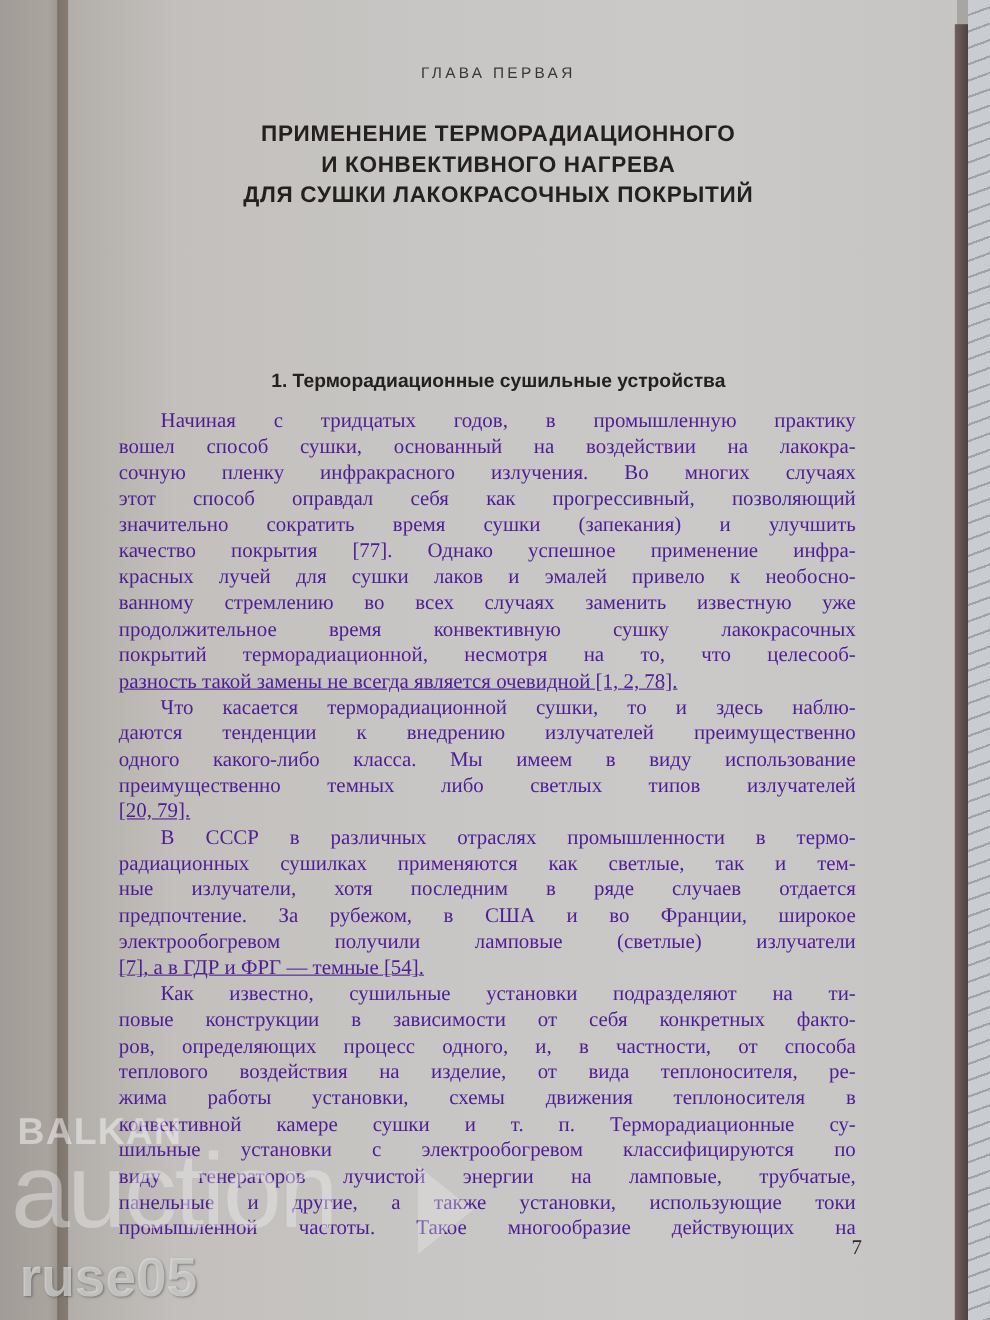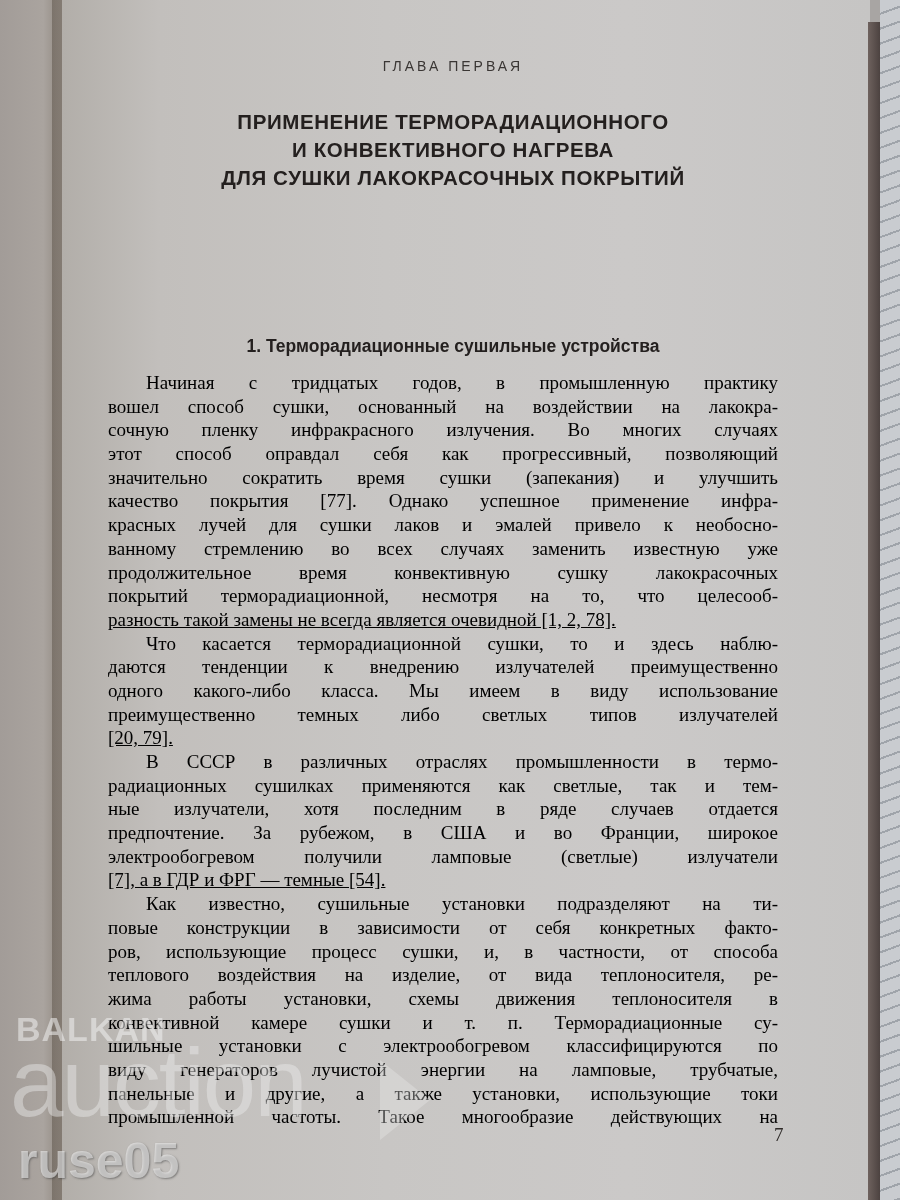--- a/index.html
+++ b/index.html
@@ -42,21 +42,21 @@
   }
   .chapter-title span { display: block; }
   .section-title {
     position: absolute; top: 336px; left: 0; width: 690px; text-align: center;
     font-family: "Liberation Sans", "DejaVu Sans", sans-serif;
     font-weight: bold; font-size: 17.5px; color: #24201f; margin: 0;
   }
   .body {
     position: absolute; top: 371px; left: 0; width: 670px;
     font-family: "Liberation Serif", "DejaVu Serif", serif;
-    font-size: 19px; line-height: 23.7px; color: #000000;
+    font-size: 19px; line-height: 23.7px; color: #4c1d95;
   }
   .line { display: block; white-space: nowrap; text-align: justify; text-align-last: justify; height: 23.7px; }
   .line.last { text-align-last: left; text-decoration: underline; }
   .line.indent { padding-left: 38px; }
   .page-number {
     position: absolute; top: 1124px; left: 666px;
     font-family: "Liberation Serif", "DejaVu Serif", serif;
     font-size: 19px; color: #2e2a28;
   }
   .watermark {
@@ -105,21 +105,21 @@
     <span class="line">преимущественно темных либо светлых типов излучателей</span>
     <span class="line last">[20, 79].</span>
     <span class="line indent">В СССР в различных отраслях промышленности в термо-</span>
     <span class="line">радиационных сушилках применяются как светлые, так и тем-</span>
     <span class="line">ные излучатели, хотя последним в ряде случаев отдается</span>
     <span class="line">предпочтение. За рубежом, в США и во Франции, широкое</span>
     <span class="line">электрообогревом получили ламповые (светлые) излучатели</span>
     <span class="line last">[7], а в ГДР и ФРГ — темные [54].</span>
     <span class="line indent">Как известно, сушильные установки подразделяют на ти-</span>
     <span class="line">повые конструкции в зависимости от себя конкретных факто-</span>
-    <span class="line">ров, использующие процесс сушки, и, в частности, от способа</span>
+    <span class="line">ров, определяющих процесс одного, и, в частности, от способа</span>
     <span class="line">теплового воздействия на изделие, от вида теплоносителя, ре-</span>
     <span class="line">жима работы установки, схемы движения теплоносителя в</span>
     <span class="line">конвективной камере сушки и т. п. Терморадиационные су-</span>
     <span class="line">шильные установки с электрообогревом классифицируются по</span>
     <span class="line">виду генераторов лучистой энергии на ламповые, трубчатые,</span>
     <span class="line">панельные и другие, а также установки, использующие токи</span>
     <span class="line">промышленной частоты. Такое многообразие действующих на</span>
   </div>
 
   <div class="page-number">7</div>

